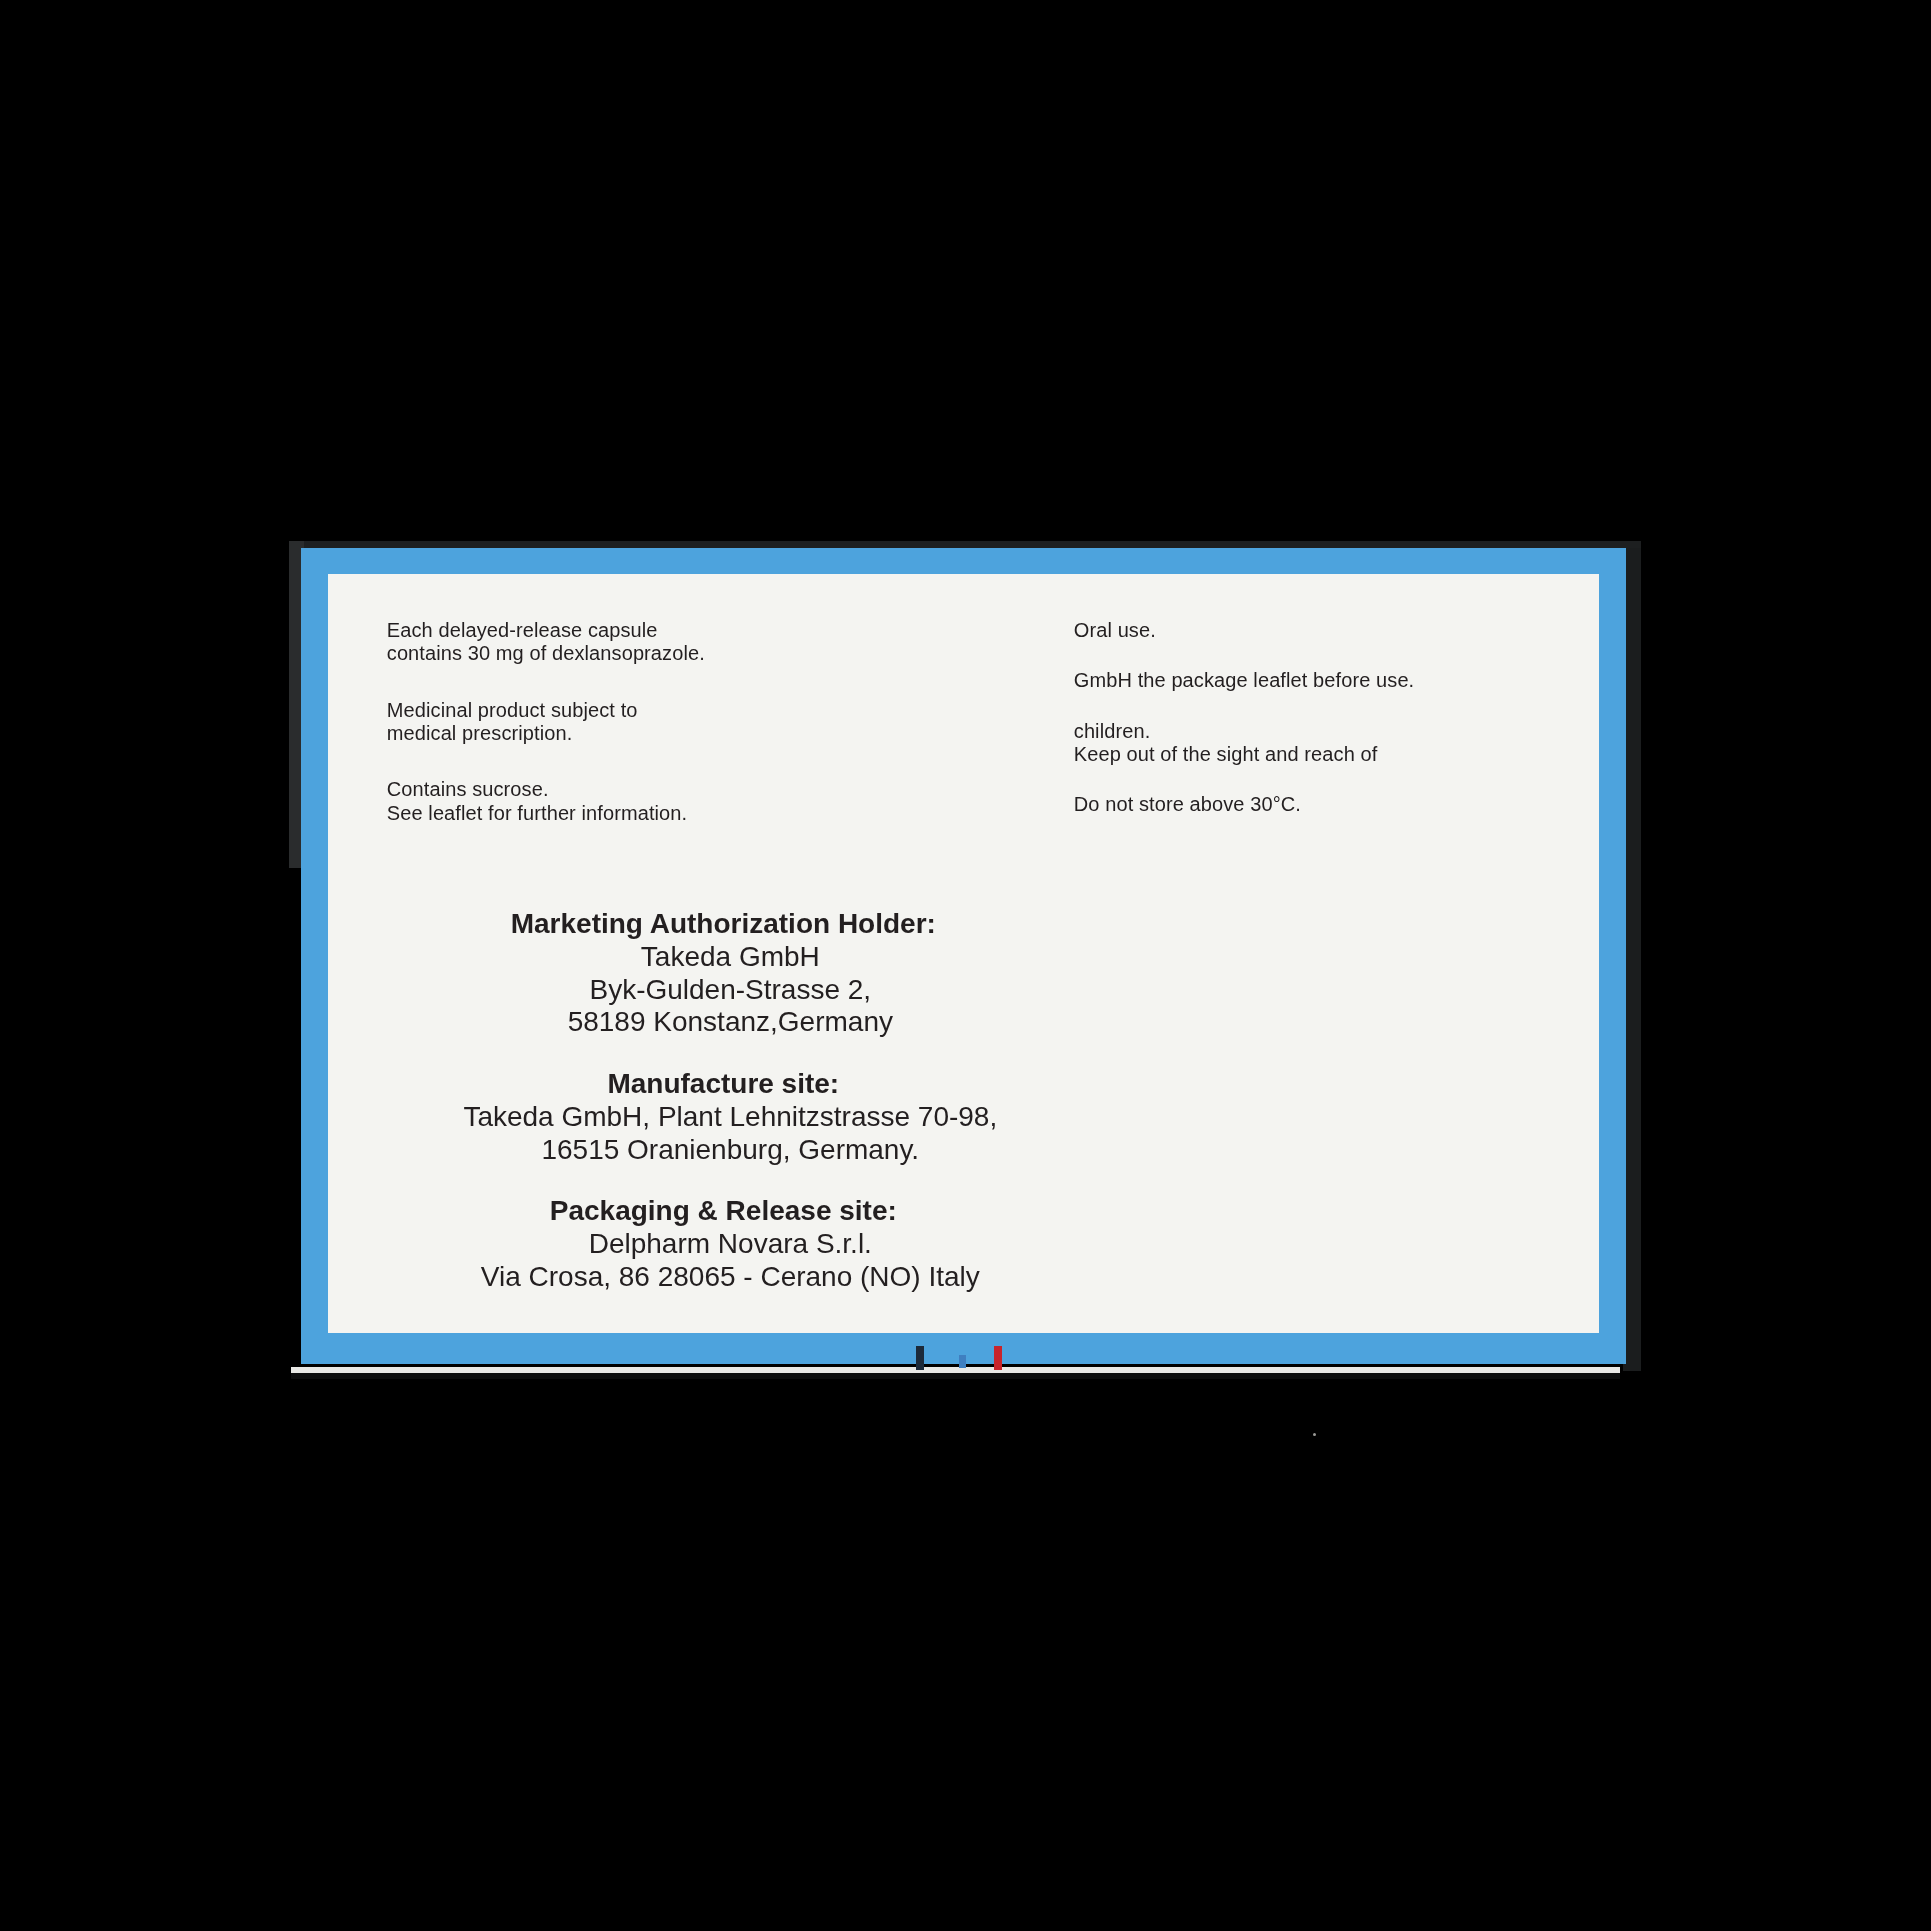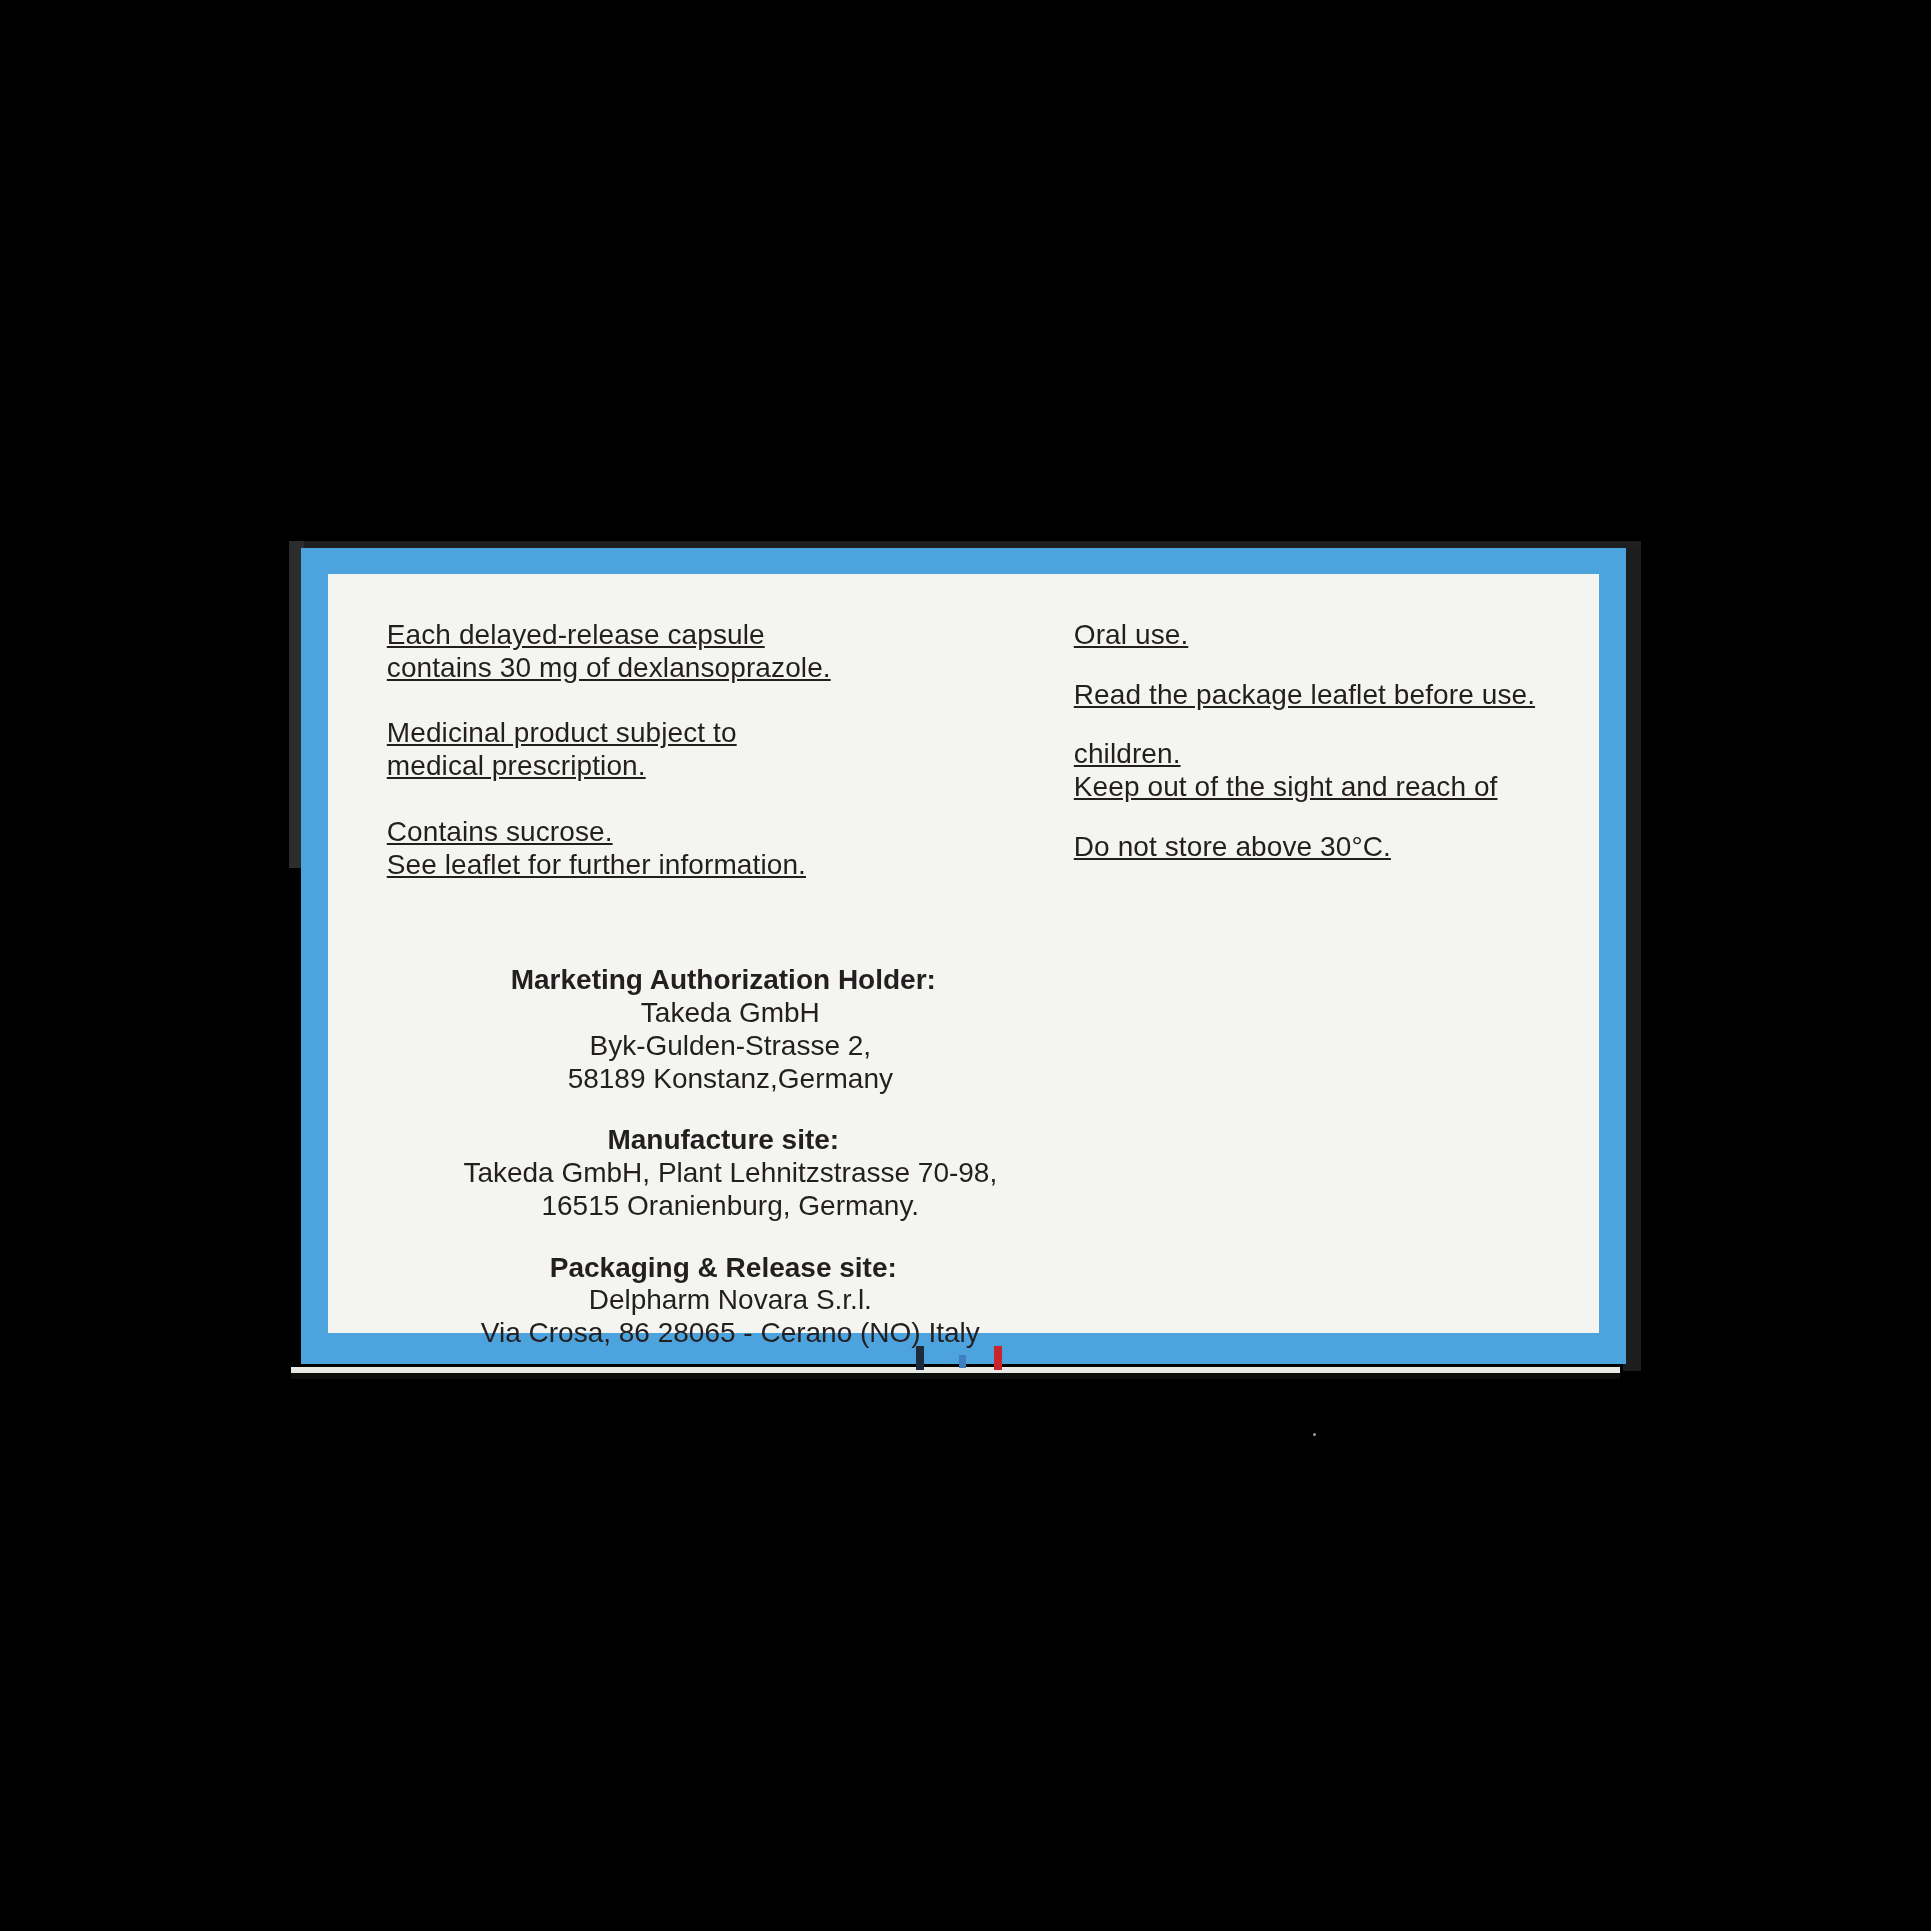--- a/index.html
+++ b/index.html
@@ -121,24 +121,23 @@
   .panel {
     position: absolute;
     color: #231f20;
     font-family: "Liberation Sans", sans-serif;
   }
   .panel.left  { left: 59px;  top: 45px;  width: 673px; }
   .panel.right { left: 746px; top: 45px;  width: 509px; }
 
   .block {
     margin: 0 0 33px 0;
-    font-size: 28px;
+    font-size: 20px;
     line-height: 1.17;
     letter-spacing: 0.1px;
-    text-decoration: underline;
   }
   .block.tight { margin-bottom: 27px; }
   .block .ln { display: block; }
 
   .heading {
     font-weight: 700;
     display: block;
   }
 
   .group {
@@ -205,21 +204,21 @@
 
         </div>
 
         <div class="panel right">
 
           <p class="block tight">
             <span class="ln">Oral use.</span>
           </p>
 
           <p class="block tight">
-            <span class="ln">Read the package leaflet before use.</span>
+            <span class="ln">GmbH the package leaflet before use.</span>
           </p>
 
           <p class="block tight">
             <span class="ln">children.</span>
             <span class="ln">Keep out of the sight and reach of</span>
           </p>
 
           <p class="block tight">
             <span class="ln">Do not store above 30°C.</span>
           </p>

